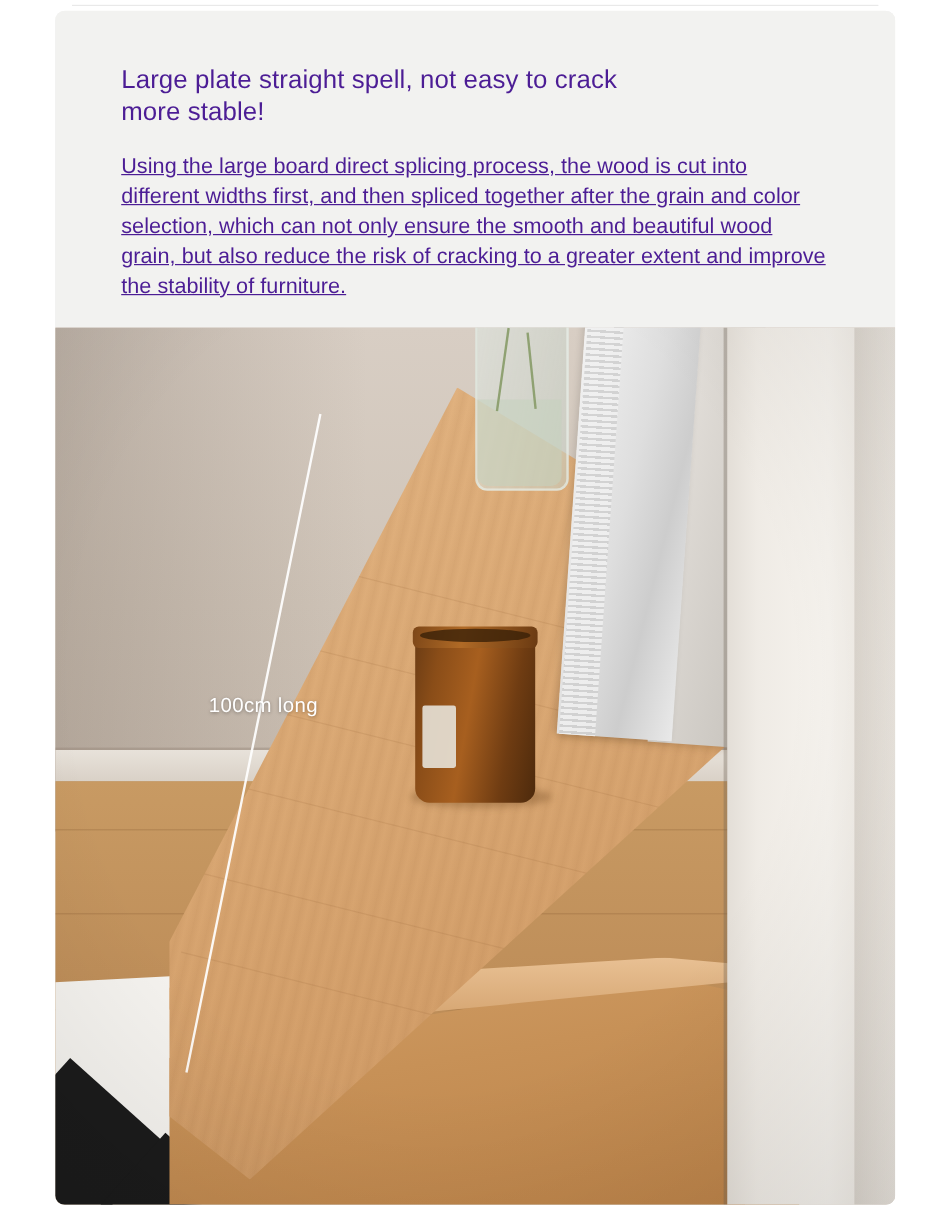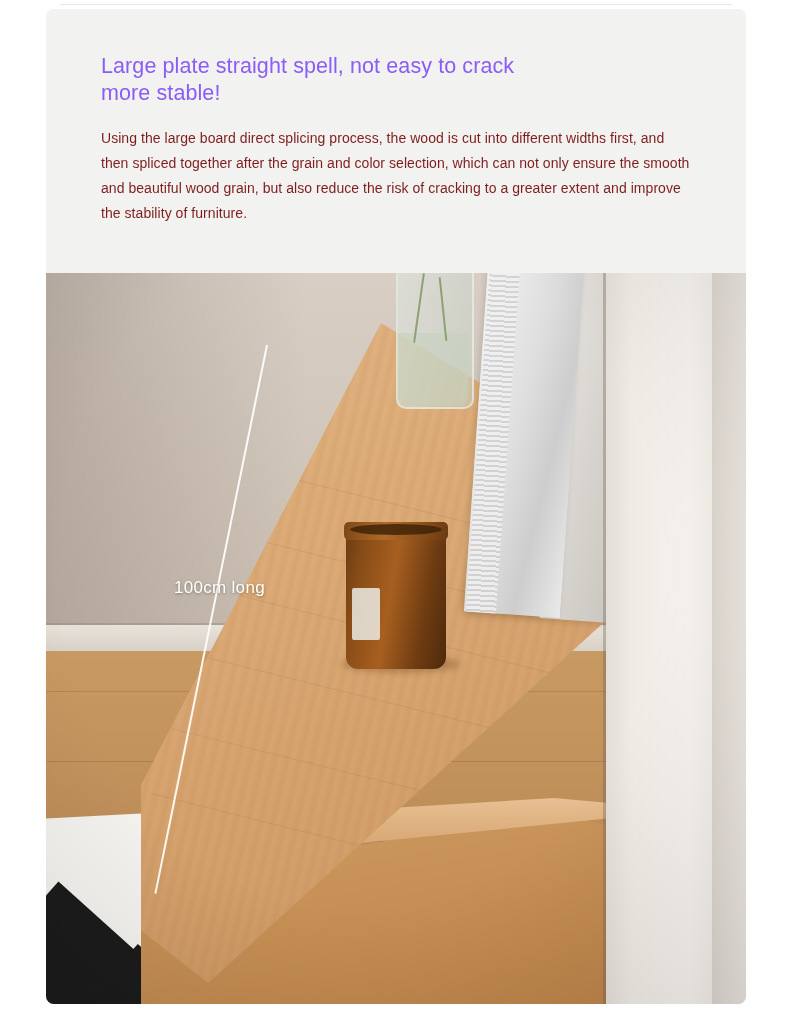--- a/index.html
+++ b/index.html
@@ -50,34 +50,35 @@
     width: 700px;
     height: 264px;
     background: #f2f2f0;
     box-sizing: border-box;
     padding: 44px 54px 0 55px;
   }
 
   .headline {
     font-size: 21.5px;
     line-height: 27px;
-    color: #8b5cf6;
+    color: #4c1d95;
     font-weight: 400;
     letter-spacing: 0.1px;
     margin: 0 0 0 0;
     white-space: pre-line;
   }
 
   .body-copy {
     margin-top: 19px;
-    font-size: 14px;
+    font-size: 18px;
     line-height: 25px;
-    color: #7f1d1d;
+    color: #4c1d95;
     letter-spacing: 0.05px;
     max-width: 600px;
+    text-decoration: underline;
   }
 
   
   .photo {
     position: absolute;
     top: 264px;
     left: 0;
     width: 700px;
     height: 731px;
     overflow: hidden;

